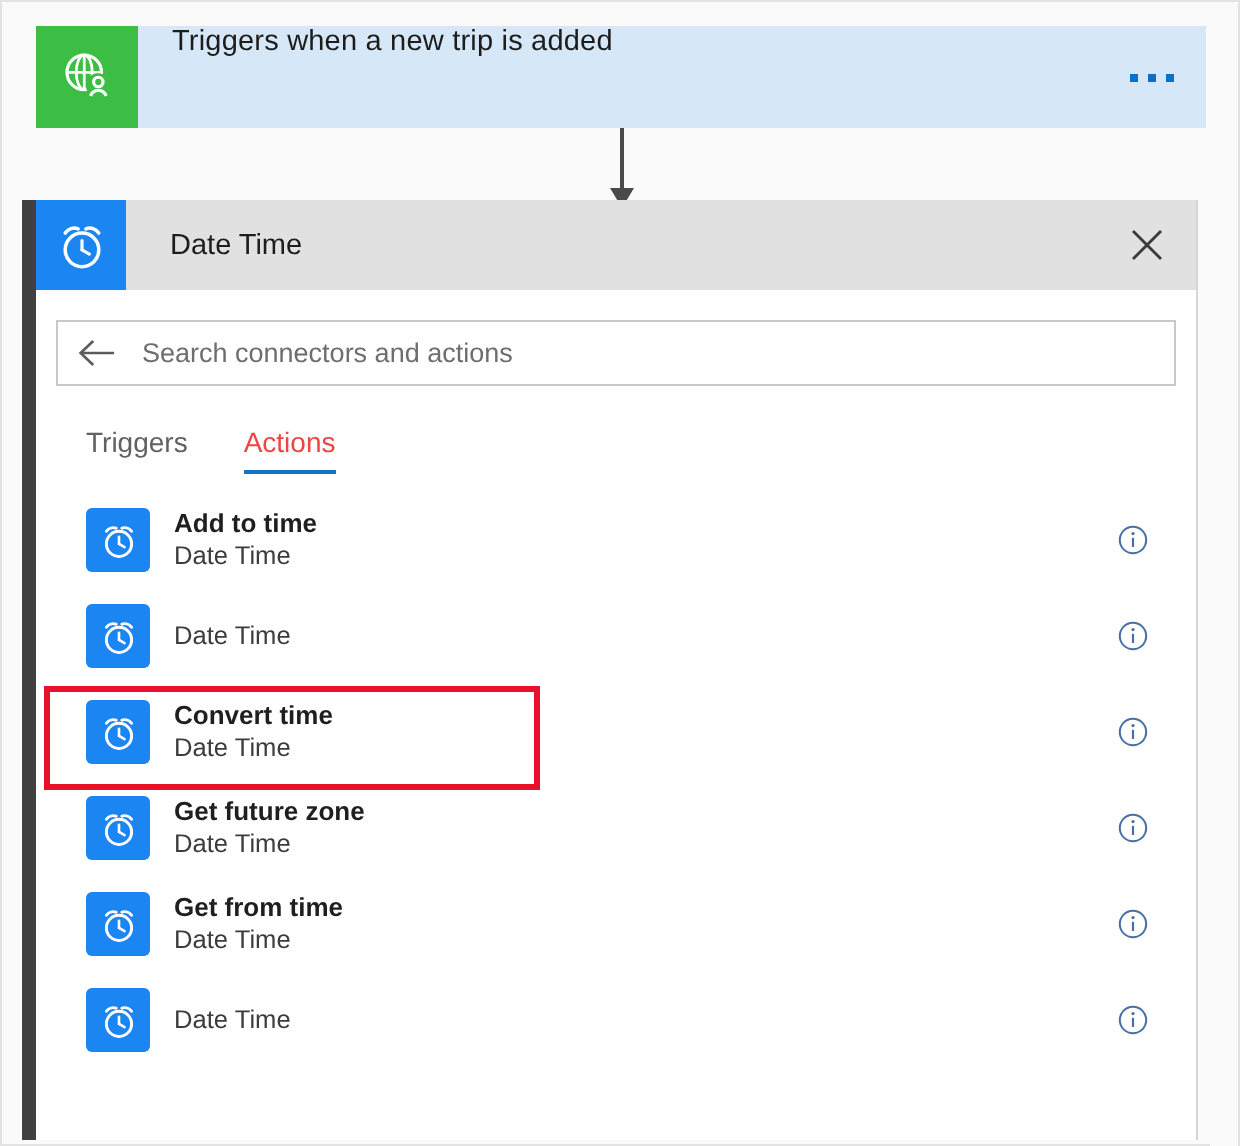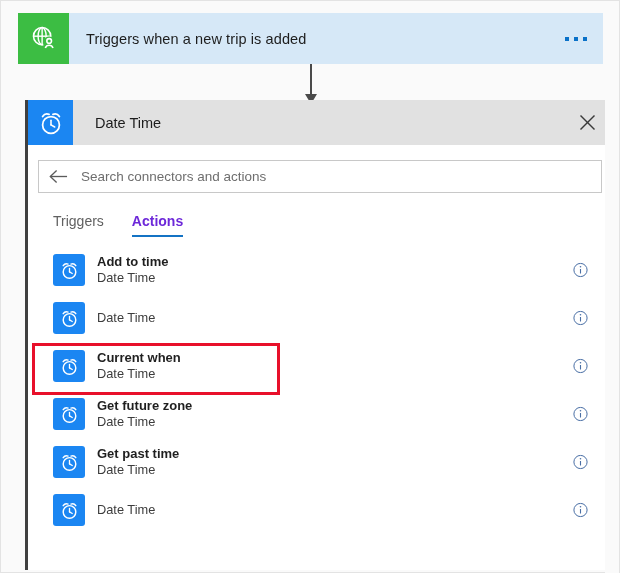--- a/index.html
+++ b/index.html
@@ -21,21 +21,21 @@
 
   
   .trigger-card {
     position: absolute;
     left: 17px;
     top: 12px;
     width: 585px;
     height: 51px;
     background: #d6e8f7;
     display: flex;
-    align-items: center;
+    align-items: flex-start;
   }
   .trigger-icon-box {
     width: 51px;
     height: 51px;
     background: #3cbd43;
     flex: 0 0 51px;
     display: flex;
     align-items: center;
     justify-content: center;
   }
@@ -80,26 +80,26 @@
     top: 30px;
     width: 0; height: 0;
     border-left: 6px solid transparent;
     border-right: 6px solid transparent;
     border-top: 10px solid #4a4a4a;
   }
 
   
   .dt-panel {
     position: absolute;
-    left: 24px;
+    left: 10px;
     top: 99px;
     width: 588px;
     height: 470px;
     background: #ffffff;
-    border-left: 3px solid #404040;
+    border-left: 7px solid #404040;
     border-right: 1px solid #d6d6d6;
   }
   .dt-header {
     position: relative;
     height: 45px;
     background: #e1e1e1;
     display: flex;
     align-items: center;
   }
   .dt-icon-box {
@@ -157,22 +157,22 @@
     height: 30px;
   }
   .tab {
     position: relative;
     font-size: 14px;
     color: #616161;
     padding-bottom: 8px;
     cursor: pointer;
   }
   .tab.active {
-    color: #6d28d9;
-    font-weight: bold;
+    color: #ef4444;
+    font-weight: normal;
   }
   .tab.active:after {
     content: "";
     position: absolute;
     left: 0; right: 0;
     bottom: 0;
     height: 2.5px;
     background: #1473c4;
   }
 
@@ -359,21 +359,21 @@
         <div class="row-icon">
           <svg width="21" height="21" viewBox="0 0 32 32" aria-hidden="true">
             <circle cx="16" cy="18.2" r="9.6" fill="none" stroke="#ffffff" stroke-width="2.2"></circle>
             <path d="M6.4 8.6 a6.2 6.2 0 0 1 7.4 -2.4" fill="none" stroke="#ffffff" stroke-width="2.2" stroke-linecap="round"></path>
             <path d="M25.6 8.6 a6.2 6.2 0 0 0 -7.4 -2.4" fill="none" stroke="#ffffff" stroke-width="2.2" stroke-linecap="round"></path>
             <line x1="16" y1="18.2" x2="16" y2="12.9" stroke="#ffffff" stroke-width="2" stroke-linecap="round"></line>
             <line x1="16" y1="18.2" x2="20.2" y2="20.6" stroke="#ffffff" stroke-width="2" stroke-linecap="round"></line>
           </svg>
         </div>
         <div class="row-text">
-          <span class="row-title">Current when</span>
+          <span class="row-title">Convert time</span>
           <span class="row-sub">Date Time</span>
         </div>
         <span class="info-icon">
           <svg width="15" height="15" viewBox="0 0 15 15" aria-hidden="true">
             <circle cx="7.5" cy="7.5" r="6.6" fill="none" stroke="#4a6fa5" stroke-width="1"></circle>
             <circle cx="7.5" cy="4.3" r="0.8" fill="#4a6fa5"></circle>
             <line x1="7.5" y1="6.4" x2="7.5" y2="11" stroke="#4a6fa5" stroke-width="1.1"></line>
           </svg>
         </span>
       </div>
@@ -405,21 +405,21 @@
         <div class="row-icon">
           <svg width="21" height="21" viewBox="0 0 32 32" aria-hidden="true">
             <circle cx="16" cy="18.2" r="9.6" fill="none" stroke="#ffffff" stroke-width="2.2"></circle>
             <path d="M6.4 8.6 a6.2 6.2 0 0 1 7.4 -2.4" fill="none" stroke="#ffffff" stroke-width="2.2" stroke-linecap="round"></path>
             <path d="M25.6 8.6 a6.2 6.2 0 0 0 -7.4 -2.4" fill="none" stroke="#ffffff" stroke-width="2.2" stroke-linecap="round"></path>
             <line x1="16" y1="18.2" x2="16" y2="12.9" stroke="#ffffff" stroke-width="2" stroke-linecap="round"></line>
             <line x1="16" y1="18.2" x2="20.2" y2="20.6" stroke="#ffffff" stroke-width="2" stroke-linecap="round"></line>
           </svg>
         </div>
         <div class="row-text">
-          <span class="row-title">Get past time</span>
+          <span class="row-title">Get from time</span>
           <span class="row-sub">Date Time</span>
         </div>
         <span class="info-icon">
           <svg width="15" height="15" viewBox="0 0 15 15" aria-hidden="true">
             <circle cx="7.5" cy="7.5" r="6.6" fill="none" stroke="#4a6fa5" stroke-width="1"></circle>
             <circle cx="7.5" cy="4.3" r="0.8" fill="#4a6fa5"></circle>
             <line x1="7.5" y1="6.4" x2="7.5" y2="11" stroke="#4a6fa5" stroke-width="1.1"></line>
           </svg>
         </span>
       </div>

